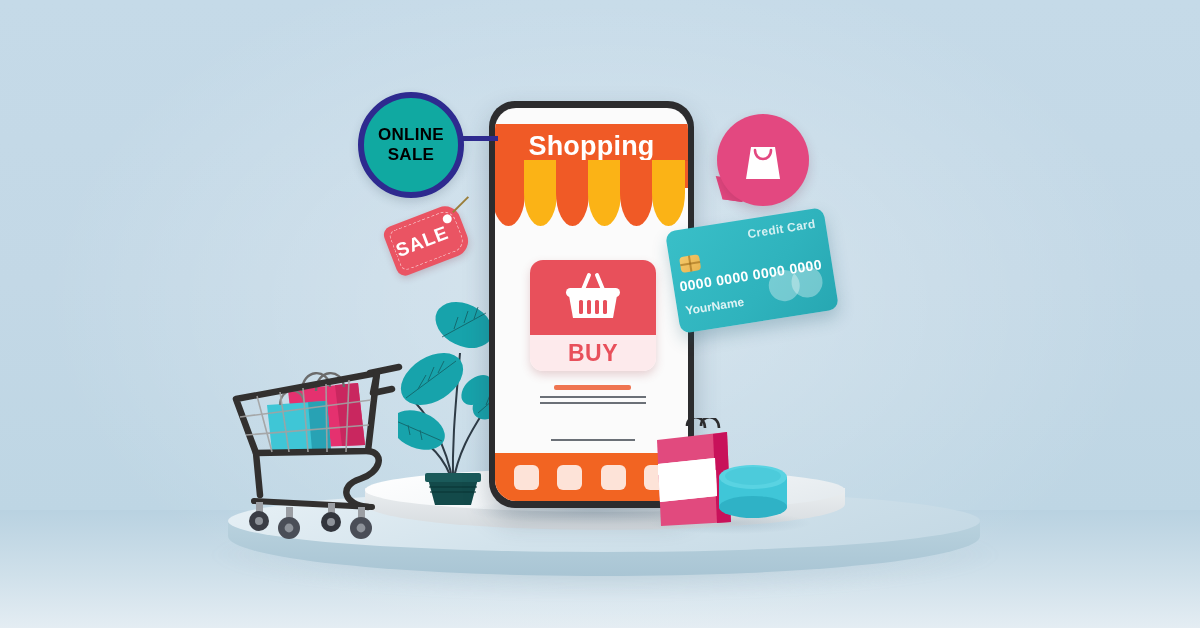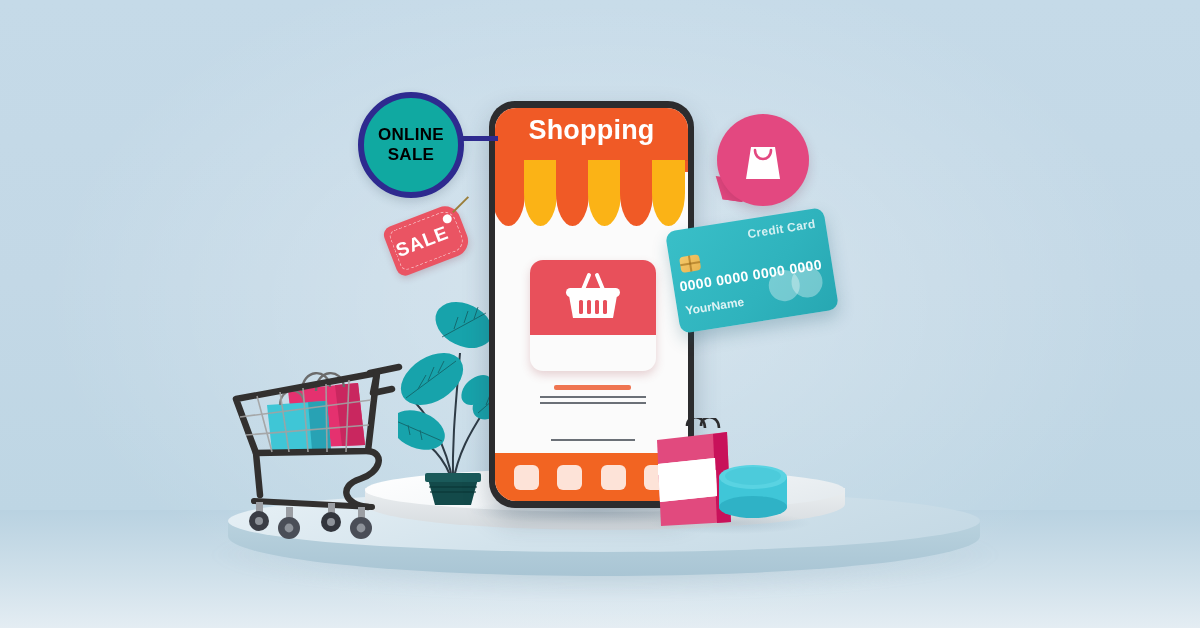--- a/index.html
+++ b/index.html
@@ -60,21 +60,21 @@
     border-radius:26px;
     box-shadow: 0 12px 26px rgba(40,60,80,.28);
   }
   .phone-screen {
     position:absolute; left:6px; top:7px; width:193px; height:393px;
     background:#fbfbfb;
     border-radius:21px;
     overflow:hidden;
   }
   .phone-header {
-    position:absolute; left:0; top:0; width:193px; height:64px;
+    position:absolute; left:0; top:16px; width:193px; height:64px;
     background:#f05a26;
     display:flex; align-items:flex-start; justify-content:center;
     padding-top:7px;
   }
   .phone-header-title {
     color:#fff; font-size:27px; font-weight:700; letter-spacing:.2px;
   }
   
   .awning { position:absolute; left:0; top:52px; width:193px; height:66px; }
   .scallop {
@@ -377,20 +377,23 @@
               <rect x="4" y="18" width="54" height="9" rx="4.5" fill="#fff"></rect>
               <g fill="#e8505b">
                 <rect x="17" y="30" width="4" height="14" rx="1.6"></rect>
                 <rect x="25" y="30" width="4" height="14" rx="1.6"></rect>
                 <rect x="33" y="30" width="4" height="14" rx="1.6"></rect>
                 <rect x="41" y="30" width="4" height="14" rx="1.6"></rect>
               </g>
             </svg>
           </span>
         </div>
+        <div class="buy-bottom">
+          <span class="buy-label">BUY</span>
+        </div>
       </div>
 
       <div class="line-orange"></div>
       <div class="line-grey-1"></div>
       <div class="line-grey-2"></div>
       <div class="line-grey-3"></div>
 
       <div class="phone-bottombar">
         <div class="bb-icon"></div>
         <div class="bb-icon"></div>

